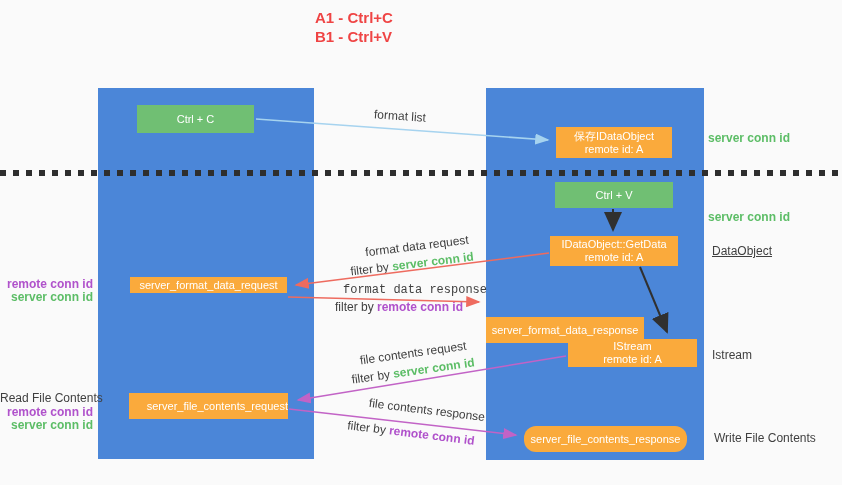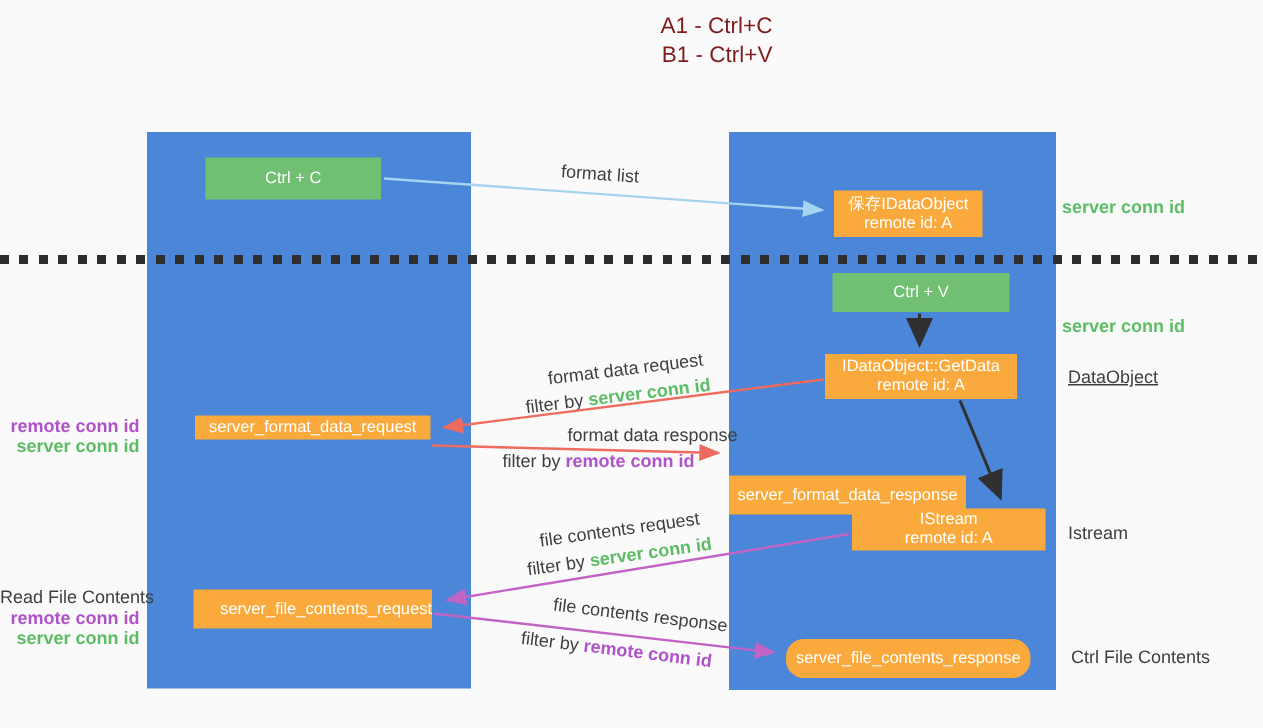--- a/index.html
+++ b/index.html
@@ -4,21 +4,21 @@
 <style>
   html,body { margin:0; padding:0; background:#fafafa; }
   .canvas {
     position:relative; width:842px; height:485px;
     background:#fafafa; overflow:hidden;
     font-family:"Liberation Sans", sans-serif;
     color:#3f3f3f;
   }
   .title {
     position:absolute; left:315px; top:8px; width:200px;
-    text-align:right; font-size:15px; line-height:19px; color:#7f1d1d;
+    text-align:left; font-size:15px; line-height:19px; color:#ef4444;font-weight:bold;
   }
   .lane { position:absolute; background:#4b86d8; }
   .lane-a { left:98px; top:88px; width:216px; height:371px; }
   .lane-b { left:486px; top:88px; width:218px; height:372px; }
   .lane-header {
     position:absolute; width:120px; top:56px; text-align:right;
     font-size:16px; line-height:14px; color:#3f3f3f;margin-top:32px;
   }
   .lane-header.a { left:146px; }
   .lane-header.b { left:537px; }
@@ -28,21 +28,21 @@
   }
   .box {
     position:absolute; z-index:6; display:flex; flex-direction:column;
     align-items:center; justify-content:center;
     color:#ffffff; font-size:11px; line-height:13px; text-align:center;
     white-space:nowrap;
   }
   .green-box  { background:#70bf73; }
   .orange-box { background:#faaa3c; }
   .b-ctrl-c   { left:137px; top:105px; width:117px; height:28px; }
-  .b-save     { left:556px; top:127px; width:99px; height:31px; }
+  .b-save     { left:556px; top:127px; width:116px; height:31px; }
   .b-ctrl-v   { left:555px; top:182px; width:118px; height:26px; }
   .b-getdata  { left:550px; top:236px; width:128px; height:30px;text-align:center; }
   .b-freq     { left:130px; top:277px; width:157px; height:16px; }
   .b-fresp    { left:486px; top:289px; width:158px; height:26px;margin-top:28px; }
   .b-istream  { left:568px; top:339px; width:129px; height:28px; }
   .b-fileq    { left:129px; top:393px; width:159px; height:26px;align-items:flex-end; }
   .b-filer    { left:524px; top:426px; width:163px; height:26px;border-radius:12px; }
   .side-label { position:absolute; font-size:12px; line-height:13px; white-space:nowrap; z-index:7; }
   .left-col   { left:0; width:93px; text-align:right; }
   .c-green  { color:#5cbd66; font-weight:bold; }
@@ -105,37 +105,37 @@
     <div>server_file_contents_request</div>
   </div>
   <div class="box orange-box b-filer">
     <div>server_file_contents_response</div>
   </div>
 
   <div class="side-label c-green" style="left:708px; top:132px;">server conn id</div>
   <div class="side-label c-green" style="left:708px; top:211px;">server conn id</div>
   <div class="side-label c-dark" style="left:712px; top:245px;text-decoration:underline;">DataObject</div>
   <div class="side-label c-dark" style="left:712px; top:349px;">Istream</div>
-  <div class="side-label c-dark" style="left:714px; top:432px;">Ctrl File Contents</div>
+  <div class="side-label c-dark" style="left:714px; top:432px;">Write File Contents</div>
 
   <div class="side-label left-col c-purple" style="top:278px;">remote conn id</div>
   <div class="side-label left-col c-green" style="top:291px;">server conn id</div>
   <div class="side-label left-col c-dark" style="top:392px;">Read File Contents</div>
   <div class="side-label left-col c-purple" style="top:406px;">remote conn id</div>
   <div class="side-label left-col c-green" style="top:419px;">server conn id</div>
 
   <div class="edge-label" style="left:400px; top:116px; transform:translate(-50%,-50%) rotate(4deg);">format list</div>
 
   <div class="edge-label" style="left:417px; top:246px; transform:translate(-50%,-50%) rotate(-7deg);">format data request</div>
   <div class="edge-label" style="left:412px; top:264px; transform:translate(-50%,-50%) rotate(-7deg);">
     <span>filter by</span>
     <span class="c-green">server conn id</span>
   </div>
 
-  <div class="edge-label" style="left:435px; top:290px; transform:translate(-50%,-50%);">format data response</div>
+  <div class="edge-label" style="left:415px; top:290px; transform:translate(-50%,-50%);font-family:Liberation Mono, monospace;">format data response</div>
   <div class="edge-label" style="left:399px; top:307px; transform:translate(-50%,-50%);">
     <span>filter by</span>
     <span class="c-purple">remote conn id</span>
   </div>
 
   <div class="edge-label" style="left:413px; top:353px; transform:translate(-50%,-50%) rotate(-8deg);">file contents request</div>
   <div class="edge-label" style="left:413px; top:371px; transform:translate(-50%,-50%) rotate(-8deg);">
     <span>filter by</span>
     <span class="c-green">server conn id</span>
   </div>

